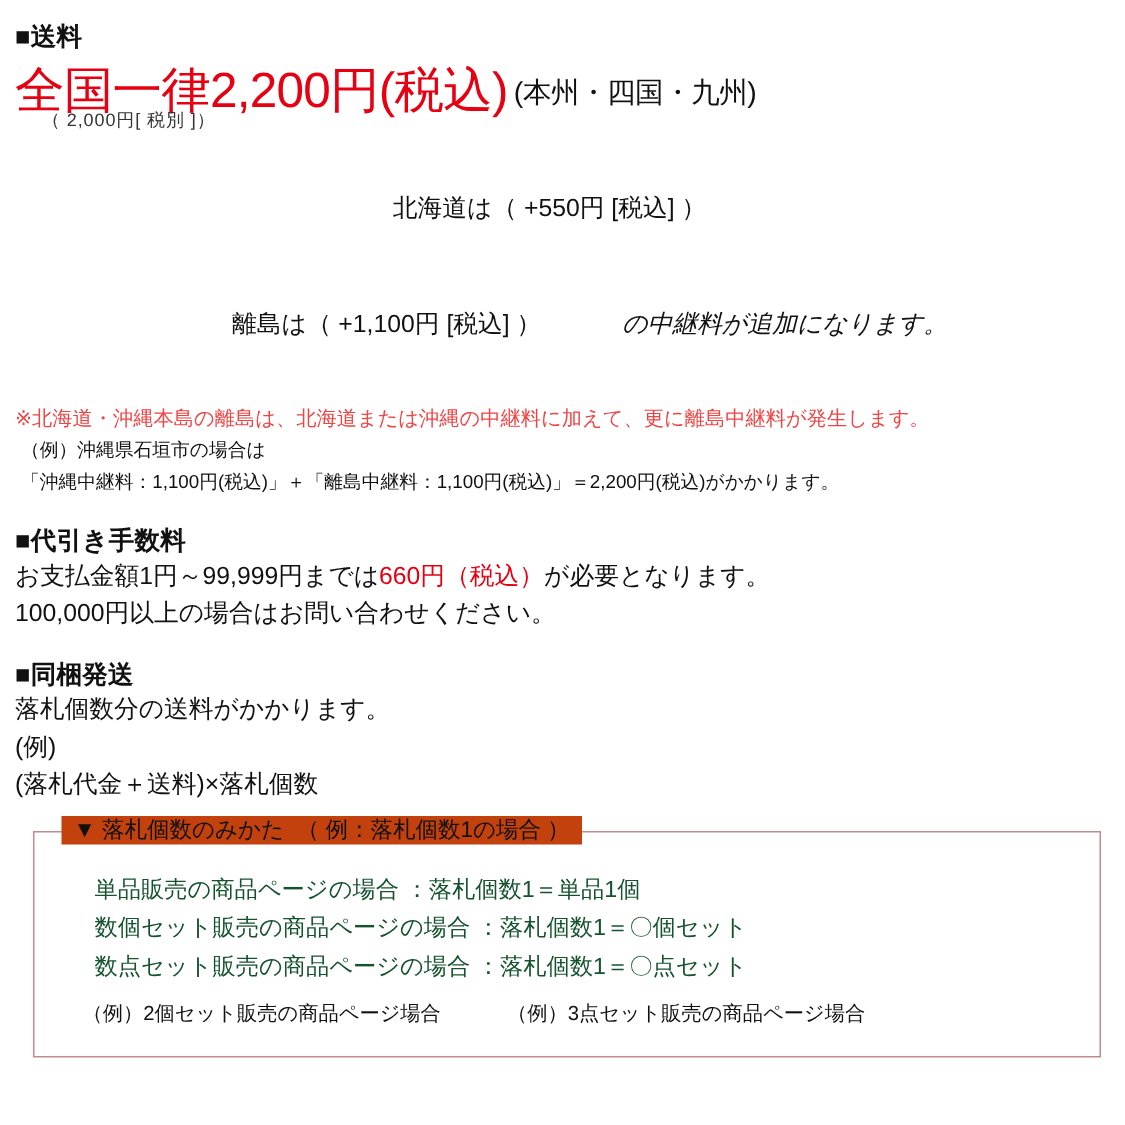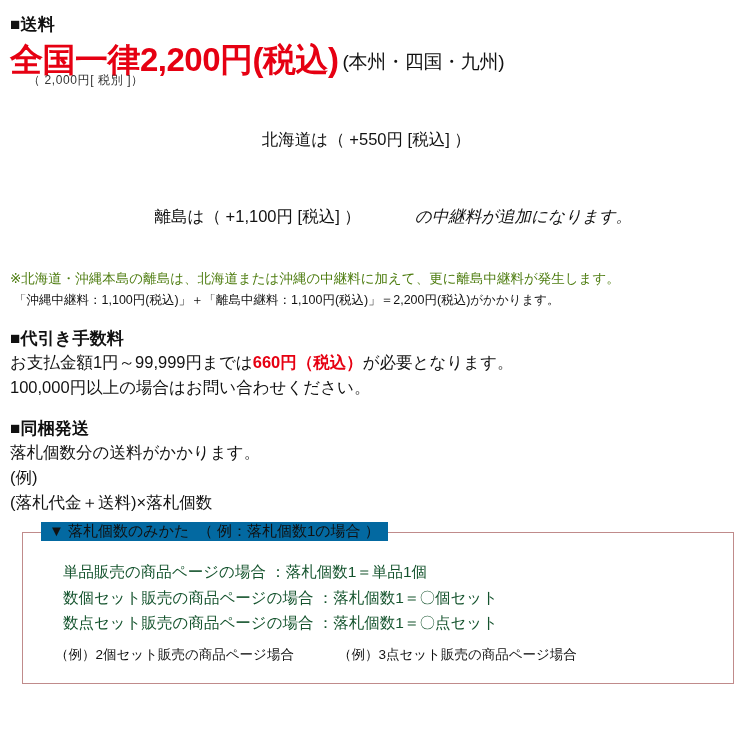--- a/index.html
+++ b/index.html
@@ -23,21 +23,21 @@
   }
   .section-head {
     font-size: 17px;
     font-weight: bold;
     color: #111;
     letter-spacing: 0.2px;
     line-height: 1.3;
   }
   .big-red {
     color: #e60012;
-    font-weight: bold;
+    font-weight: normal;
     font-size: 33px;
     line-height: 1.1;
     letter-spacing: -0.5px;
   }
   .big-red-row {
     display: flex;
     align-items: flex-end;
     margin-top: 6px;
   }
   .paren-black {
@@ -64,55 +64,55 @@
     color: #111;
     white-space: pre;
     text-align: center;
   }
   .region-line .tail {
     margin-left: 54px;
     font-style: italic;
   }
   .note-small {
     font-size: 13.5px;
-    color: #4d7c0f;
+    color: #ef4444;
     margin-top: 14px;
     line-height: 1.5;
   }
   .note-smaller {
     font-size: 12.5px;
     color: #111;
     line-height: 1.55;
     margin-top: 2px;
     padding-left: 4px;
   }
   .block {
     margin-top: 18px;
   }
   .body-line {
     font-size: 16.5px;
     line-height: 1.5;
     color: #111;
   }
   .red-inline {
     color: #e60012;
-    font-weight: bold;
+    font-weight: normal;
   }
   .box {
     position: relative;
     margin: 18px 6px 0 12px;
     border: 1px solid #c08b8b;
     padding: 26px 18px 18px 18px;
     box-sizing: border-box;
   }
   .box-title {
     position: absolute;
     top: -11px;
     left: 18px;
-    background: #0369a1;
+    background: #c2410c;
     padding: 0 8px;
     font-size: 15px;
     color: #111;
     white-space: pre;
   }
   .box-line {
     font-size: 15.5px;
     line-height: 1.65;
     color: #14532d;
     padding-left: 22px;
@@ -152,20 +152,21 @@
     <div class="region-lines">
       <div class="region-line">
         <span>北海道は（ +550円 [税込] ）</span><span class="tail"></span>
       </div>
       <div class="region-line">
         <span>離島は（ +1,100円 [税込] ）</span><span class="tail">の中継料が追加になります。</span>
       </div>
     </div>
 
     <div class="note-small">※北海道・沖縄本島の離島は、北海道または沖縄の中継料に加えて、更に離島中継料が発生します。</div>
+    <div class="note-smaller">（例）沖縄県石垣市の場合は</div>
     <div class="note-smaller">「沖縄中継料：1,100円(税込)」＋「離島中継料：1,100円(税込)」＝2,200円(税込)がかかります。</div>
   </div>
 
   <div class="block">
     <div class="section-head">■代引き手数料</div>
     <div class="body-line">
       <span>お支払金額1円～99,999円までは</span><span class="red-inline">660円（税込）</span><span>が必要となります。</span>
     </div>
     <div class="body-line">100,000円以上の場合はお問い合わせください。</div>
   </div>

